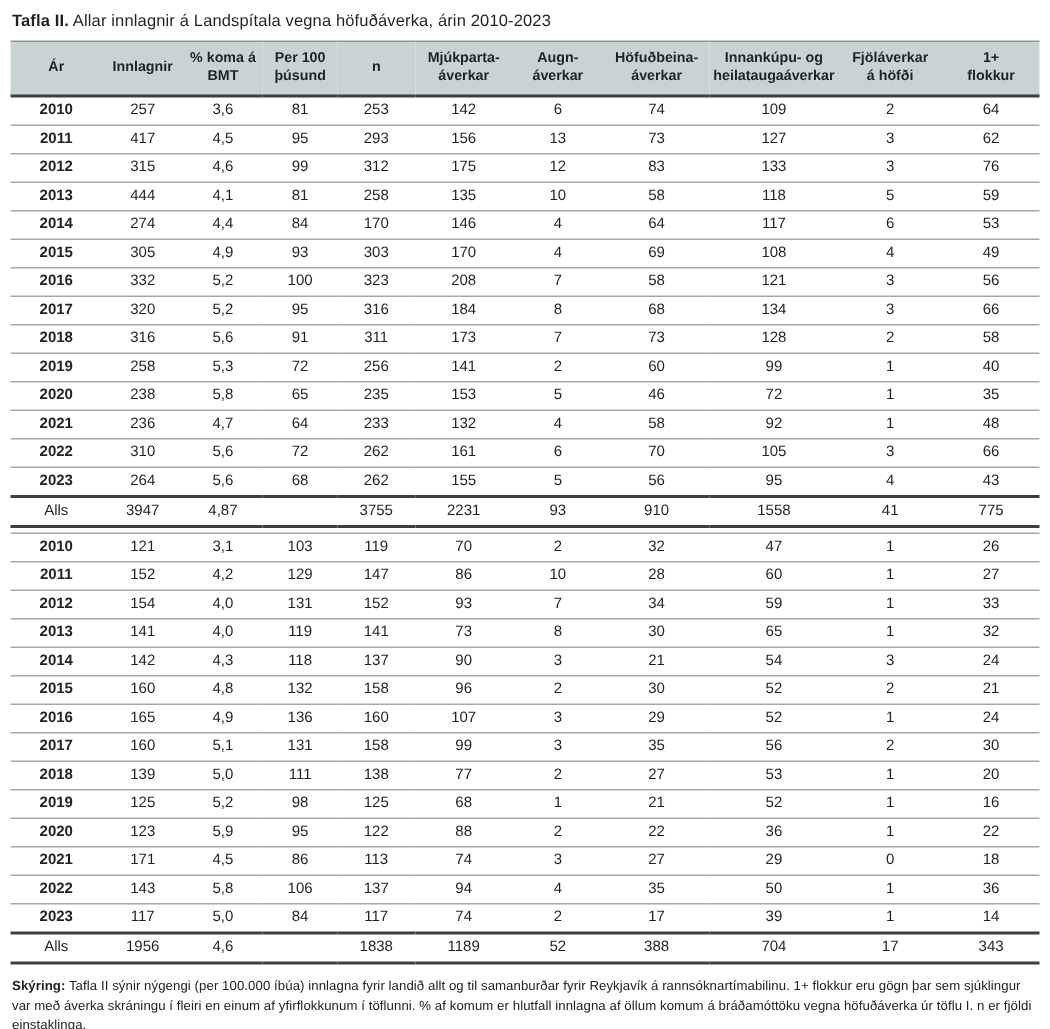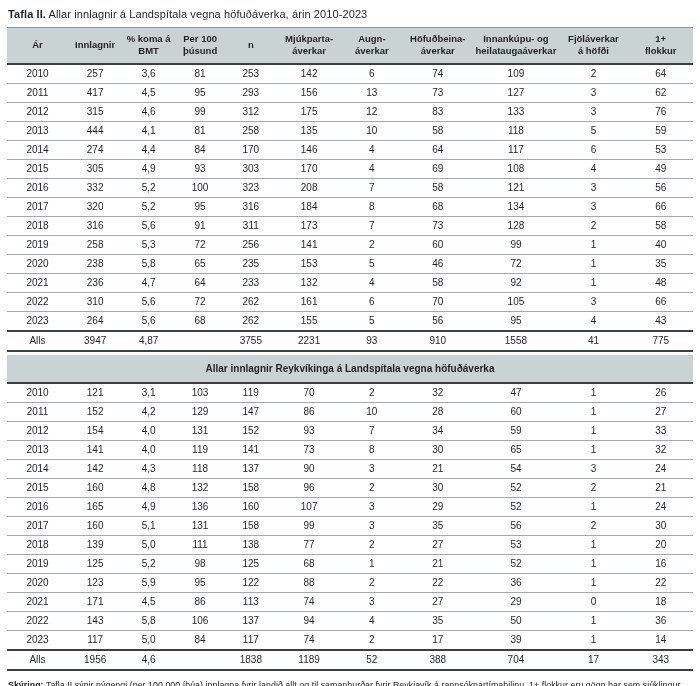--- a/index.html
+++ b/index.html
@@ -40,21 +40,21 @@
     border-bottom:2px solid var(--dark);
   }
   tbody td{
     font-size:10px;
     text-align:center;
     vertical-align:middle;
     padding:2.5px 2px;
     border-top:1px solid var(--rowline);
     line-height:1.3;
   }
-  tbody td.year{font-weight:normal;}
+  tbody td.year{font-weight:bold;}
   tr.totals td{
     font-weight:normal;
     border-top:2px solid var(--dark);
     border-bottom:2px solid var(--dark);
   }
   tr.spacer td{
     border:none;
     padding:0;
     height:3px;
     background:#ffffff;
@@ -311,23 +311,20 @@
         <td>2231</td>
         <td>93</td>
         <td>910</td>
         <td>1558</td>
         <td>41</td>
         <td>775</td>
       </tr>
       <tr class="spacer">
         <td colspan="11"></td>
       </tr>
-      <tr class="band">
-        <td colspan="11">Allar innlagnir Reykvíkinga á Landspítala vegna höfuðáverka</td>
-      </tr>
       <tr>
         <td class="year">2010</td>
         <td>121</td>
         <td>3,1</td>
         <td>103</td>
         <td>119</td>
         <td>70</td>
         <td>2</td>
         <td>32</td>
         <td>47</td>

